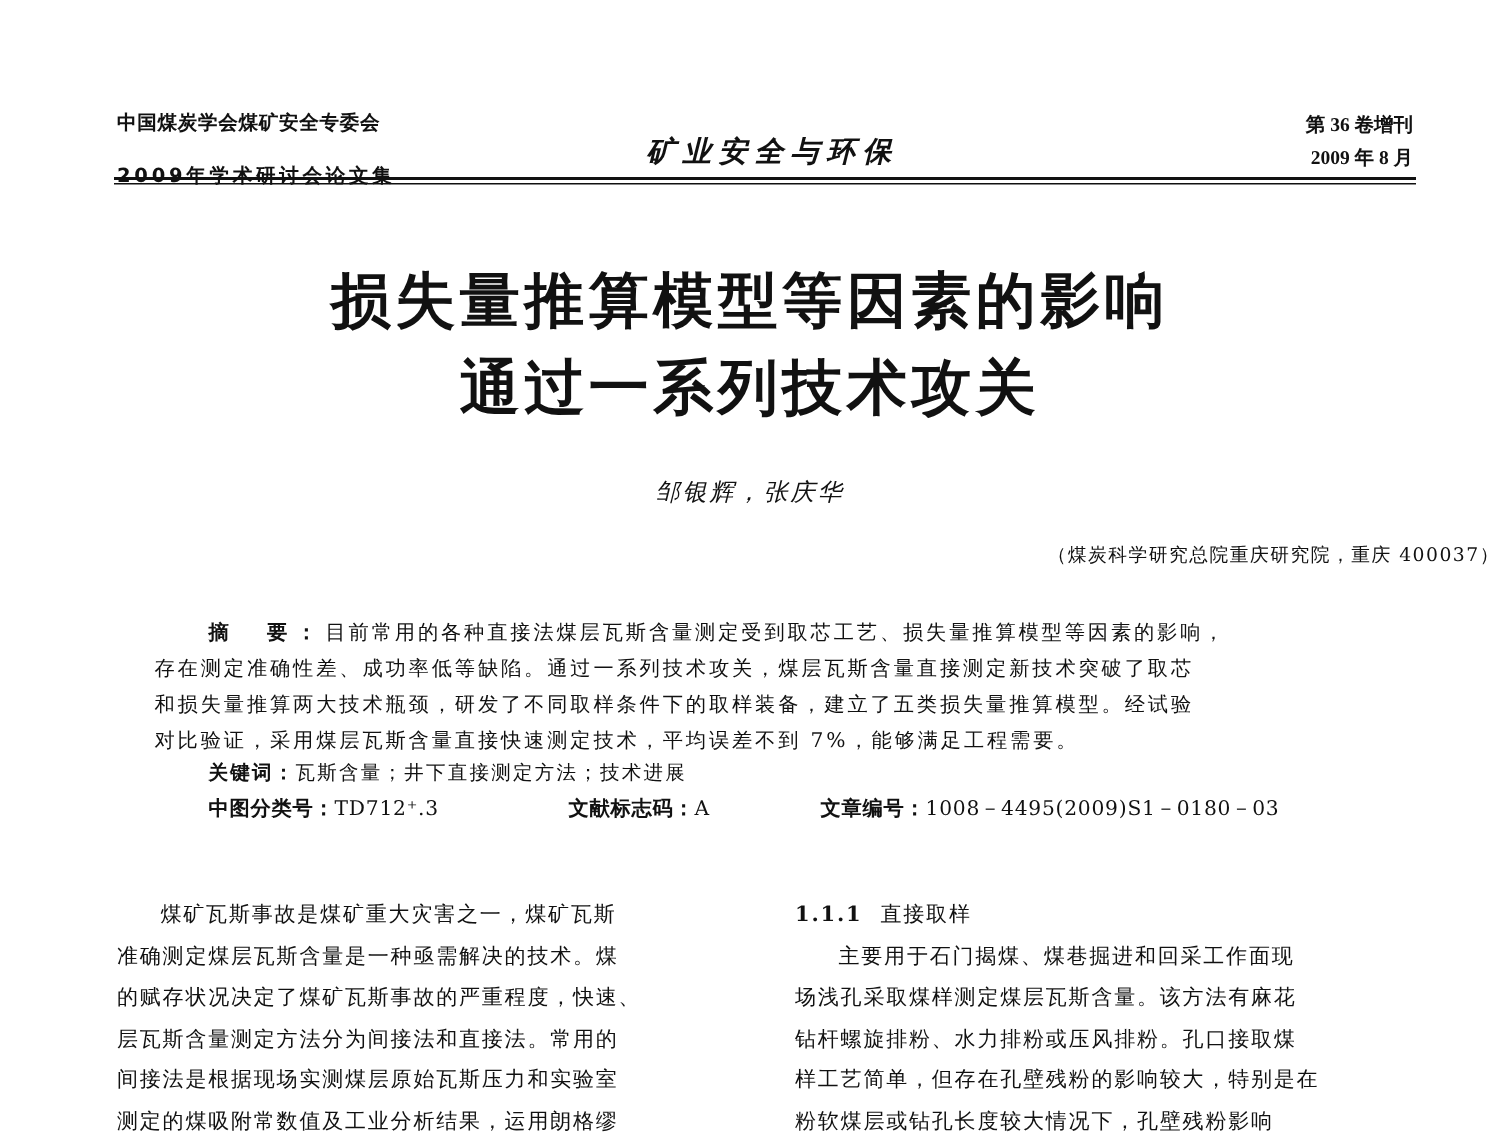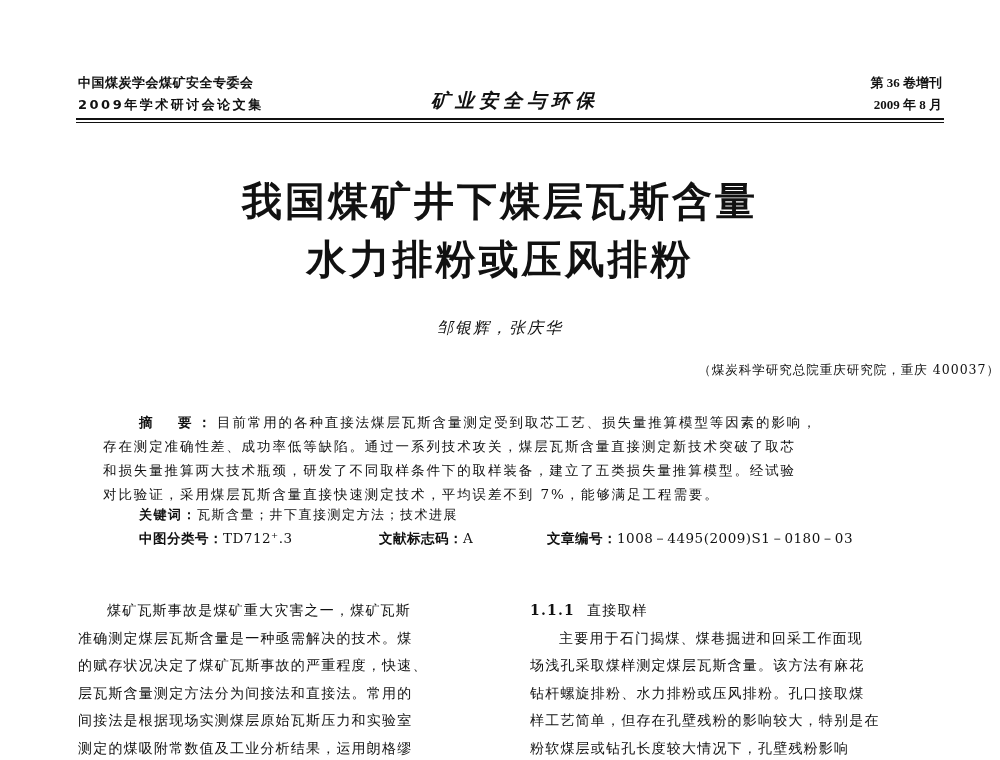--- a/index.html
+++ b/index.html
@@ -23,21 +23,21 @@
     
     .hdr-left {
       position: absolute;
       left: 78px; top: 72px;
       font-family: "DejaVu Sans", sans-serif;
       font-weight: bold;
       font-size: 13px;
       line-height: 22px;
       letter-spacing: 0.5px;
     }
-    .hdr-left .line2 { letter-spacing: 2.5px; }
+    .hdr-left .line2 { letter-spacing: 2.5px; margin-top: 13px; }
     .hdr-center {
       position: absolute;
       left: 400px; top: 88px;
       width: 230px;
       text-align: center;
       font-family: Liberation Serif, serif;
       font-weight: bold;
       font-style: italic;
       font-size: 19px;
       letter-spacing: 5px;
@@ -150,22 +150,22 @@
     <div class="line2">2009年学术研讨会论文集</div>
   </div>
   <div class="hdr-center">矿业安全与环保</div>
   <div class="hdr-right">
     <div>第 36 卷增刊</div>
     <div>2009 年 8 月</div>
   </div>
   <div class="hdr-rule"></div>
 
   <div class="title">
-    <div>我国煤矿井下煤层瓦斯含量</div>
-    <div>水力排粉或压风排粉</div>
+    <div>损失量推算模型等因素的影响</div>
+    <div>通过一系列技术攻关</div>
   </div>
   <div class="authors">邹银辉，张庆华</div>
   <div class="affil">（煤炭科学研究总院重庆研究院，重庆 400037）</div>
 
   <div class="abstract">
     <div class="indent"><span class="b-label abs-label">摘　要：</span><span>目前常用的各种直接法煤层瓦斯含量测定受到取芯工艺、损失量推算模型等因素的影响，</span></div>
     <div>存在测定准确性差、成功率低等缺陷。通过一系列技术攻关，煤层瓦斯含量直接测定新技术突破了取芯</div>
     <div>和损失量推算两大技术瓶颈，研发了不同取样条件下的取样装备，建立了五类损失量推算模型。经试验</div>
     <div>对比验证，采用煤层瓦斯含量直接快速测定技术，平均误差不到 7%，能够满足工程需要。</div>
   </div>

